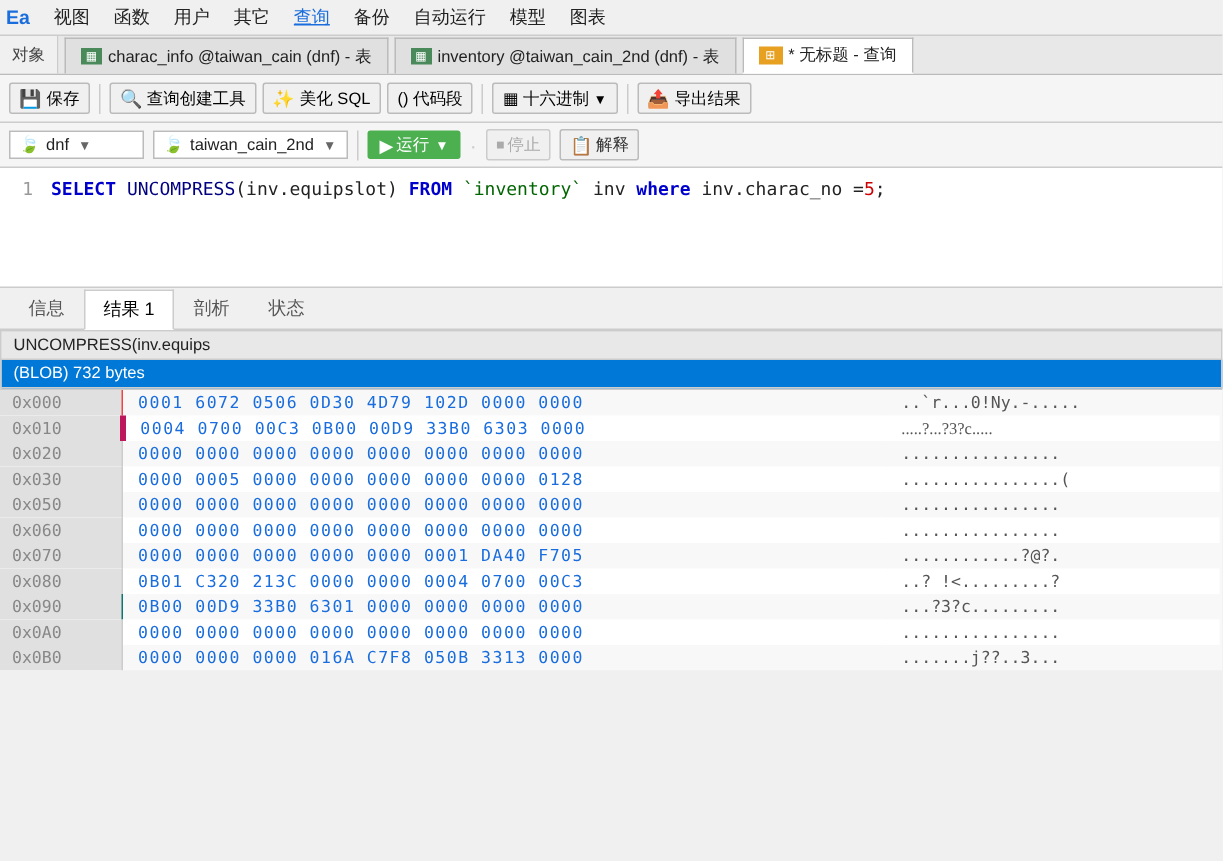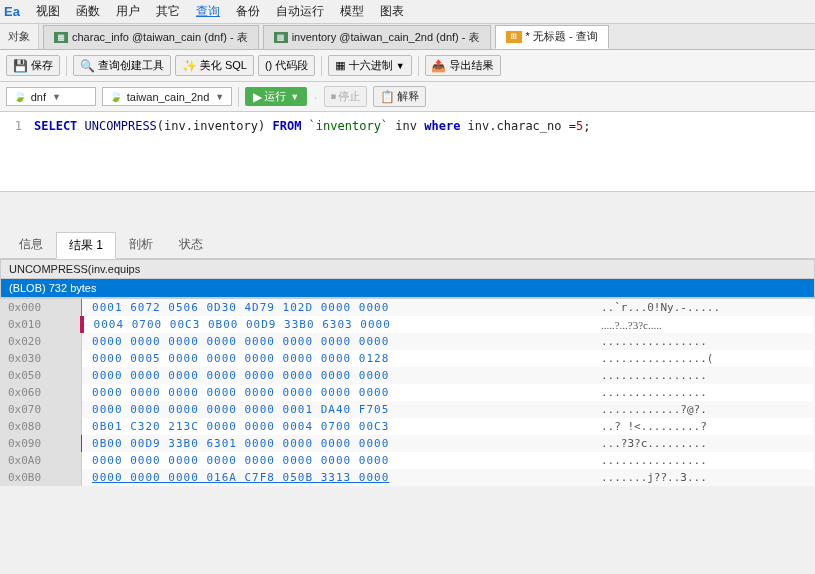--- a/index.html
+++ b/index.html
@@ -31,21 +31,21 @@
     .code-content { flex: 1; font-family: monospace; font-size: 12px; padding: 0; }
     .code-line { padding: 1px 4px; }
     .kw-select { color: #0000cc; font-weight: bold; }
     .kw-from { color: #0000cc; font-weight: bold; }
     .kw-where { color: #0000cc; font-weight: bold; }
     .fn-name { color: #000080; }
     .tbl-name { color: #006400; }
     .val { color: #cc0000; }
 
     
-    .result-tabs { display: flex; align-items: center; background: #f0f0f0; border-bottom: 1px solid #ccc; padding: 0 6px; height: 28px; margin-top: 39px; }
+    .result-tabs { display: flex; align-items: center; background: #f0f0f0; border-bottom: 1px solid #ccc; padding: 0 6px; height: 28px; }
     .result-tab { padding: 4px 12px; cursor: pointer; font-size: 12px; color: #555; border: 1px solid transparent; }
     .result-tab.active { background: #fff; border: 1px solid #ccc; border-bottom: 1px solid #fff; color: #000; margin-bottom: -1px; }
     .result-table { width: 100%; border-collapse: collapse; }
     .result-table th { background: #e8e8e8; border: 1px solid #ccc; padding: 3px 8px; font-size: 11px; text-align: left; font-weight: normal; }
     .result-table td { border: 1px solid #ccc; padding: 3px 8px; font-size: 11px; }
     .result-selected { background: #0078d7; color: #fff; }
     .result-header-row { background: #f0f0f0; }
 
     
     .hex-view { background: #fff; overflow-y: auto; }
@@ -157,21 +157,21 @@
   </div>
 
   <div class="code-area">
     <div class="line-numbers">
       <div>1</div>
     </div>
     <div class="code-content">
       <div class="code-line">
         <span class="kw-select">SELECT</span>
         <span> </span>
-        <span class="fn-name">UNCOMPRESS</span><span>(</span><span>inv.inventory</span><span>)</span>
+        <span class="fn-name">UNCOMPRESS</span><span>(</span><span>inv.equipslot</span><span>)</span>
         <span> </span>
         <span class="kw-from">FROM</span>
         <span> </span>
         <span class="tbl-name">`inventory`</span>
         <span> inv </span>
         <span class="kw-where">where</span>
         <span> inv.charac_no =</span><span class="val">5</span><span>;</span>
       </div>
     </div>
   </div>
@@ -246,19 +246,19 @@
     <td class="hex-bytes" style="color:#1a6ddd;font-family:monospace;font-size:11px;padding:2px 10px;letter-spacing:1px;">0B00  00D9  33B0  6301  0000  0000  0000  0000</td>
     <td class="hex-ascii" style="color:#555;font-family:monospace;font-size:11px;padding:2px 10px;">...?3?c.........</td>
   </tr>
           <tr>
     <td class="hex-addr" style="color:#888;font-family:monospace;font-size:11px;padding:2px 8px;background:#e0e0e0;border-right:1px solid #ccc;">0x0A0</td>
     <td class="hex-bytes" style="color:#1a6ddd;font-family:monospace;font-size:11px;padding:2px 10px;letter-spacing:1px;">0000  0000  0000  0000  0000  0000  0000  0000</td>
     <td class="hex-ascii" style="color:#555;font-family:monospace;font-size:11px;padding:2px 10px;">................</td>
   </tr>
           <tr>
     <td class="hex-addr" style="color:#888;font-family:monospace;font-size:11px;padding:2px 8px;background:#e0e0e0;border-right:1px solid #ccc;">0x0B0</td>
-    <td class="hex-bytes" style="color:#1a6ddd;font-family:monospace;font-size:11px;padding:2px 10px;letter-spacing:1px;text-decoration:underline;">0000  0000  0000  016A  C7F8  050B  3313  0000</td>
+    <td class="hex-bytes" style="color:#1a6ddd;font-family:monospace;font-size:11px;padding:2px 10px;letter-spacing:1px;">0000  0000  0000  016A  C7F8  050B  3313  0000</td>
     <td class="hex-ascii" style="color:#555;font-family:monospace;font-size:11px;padding:2px 10px;">.......j??..3...</td>
   </tr>
         </tbody>
     </table>
   </div>
 </div>
 
 </body></html>

